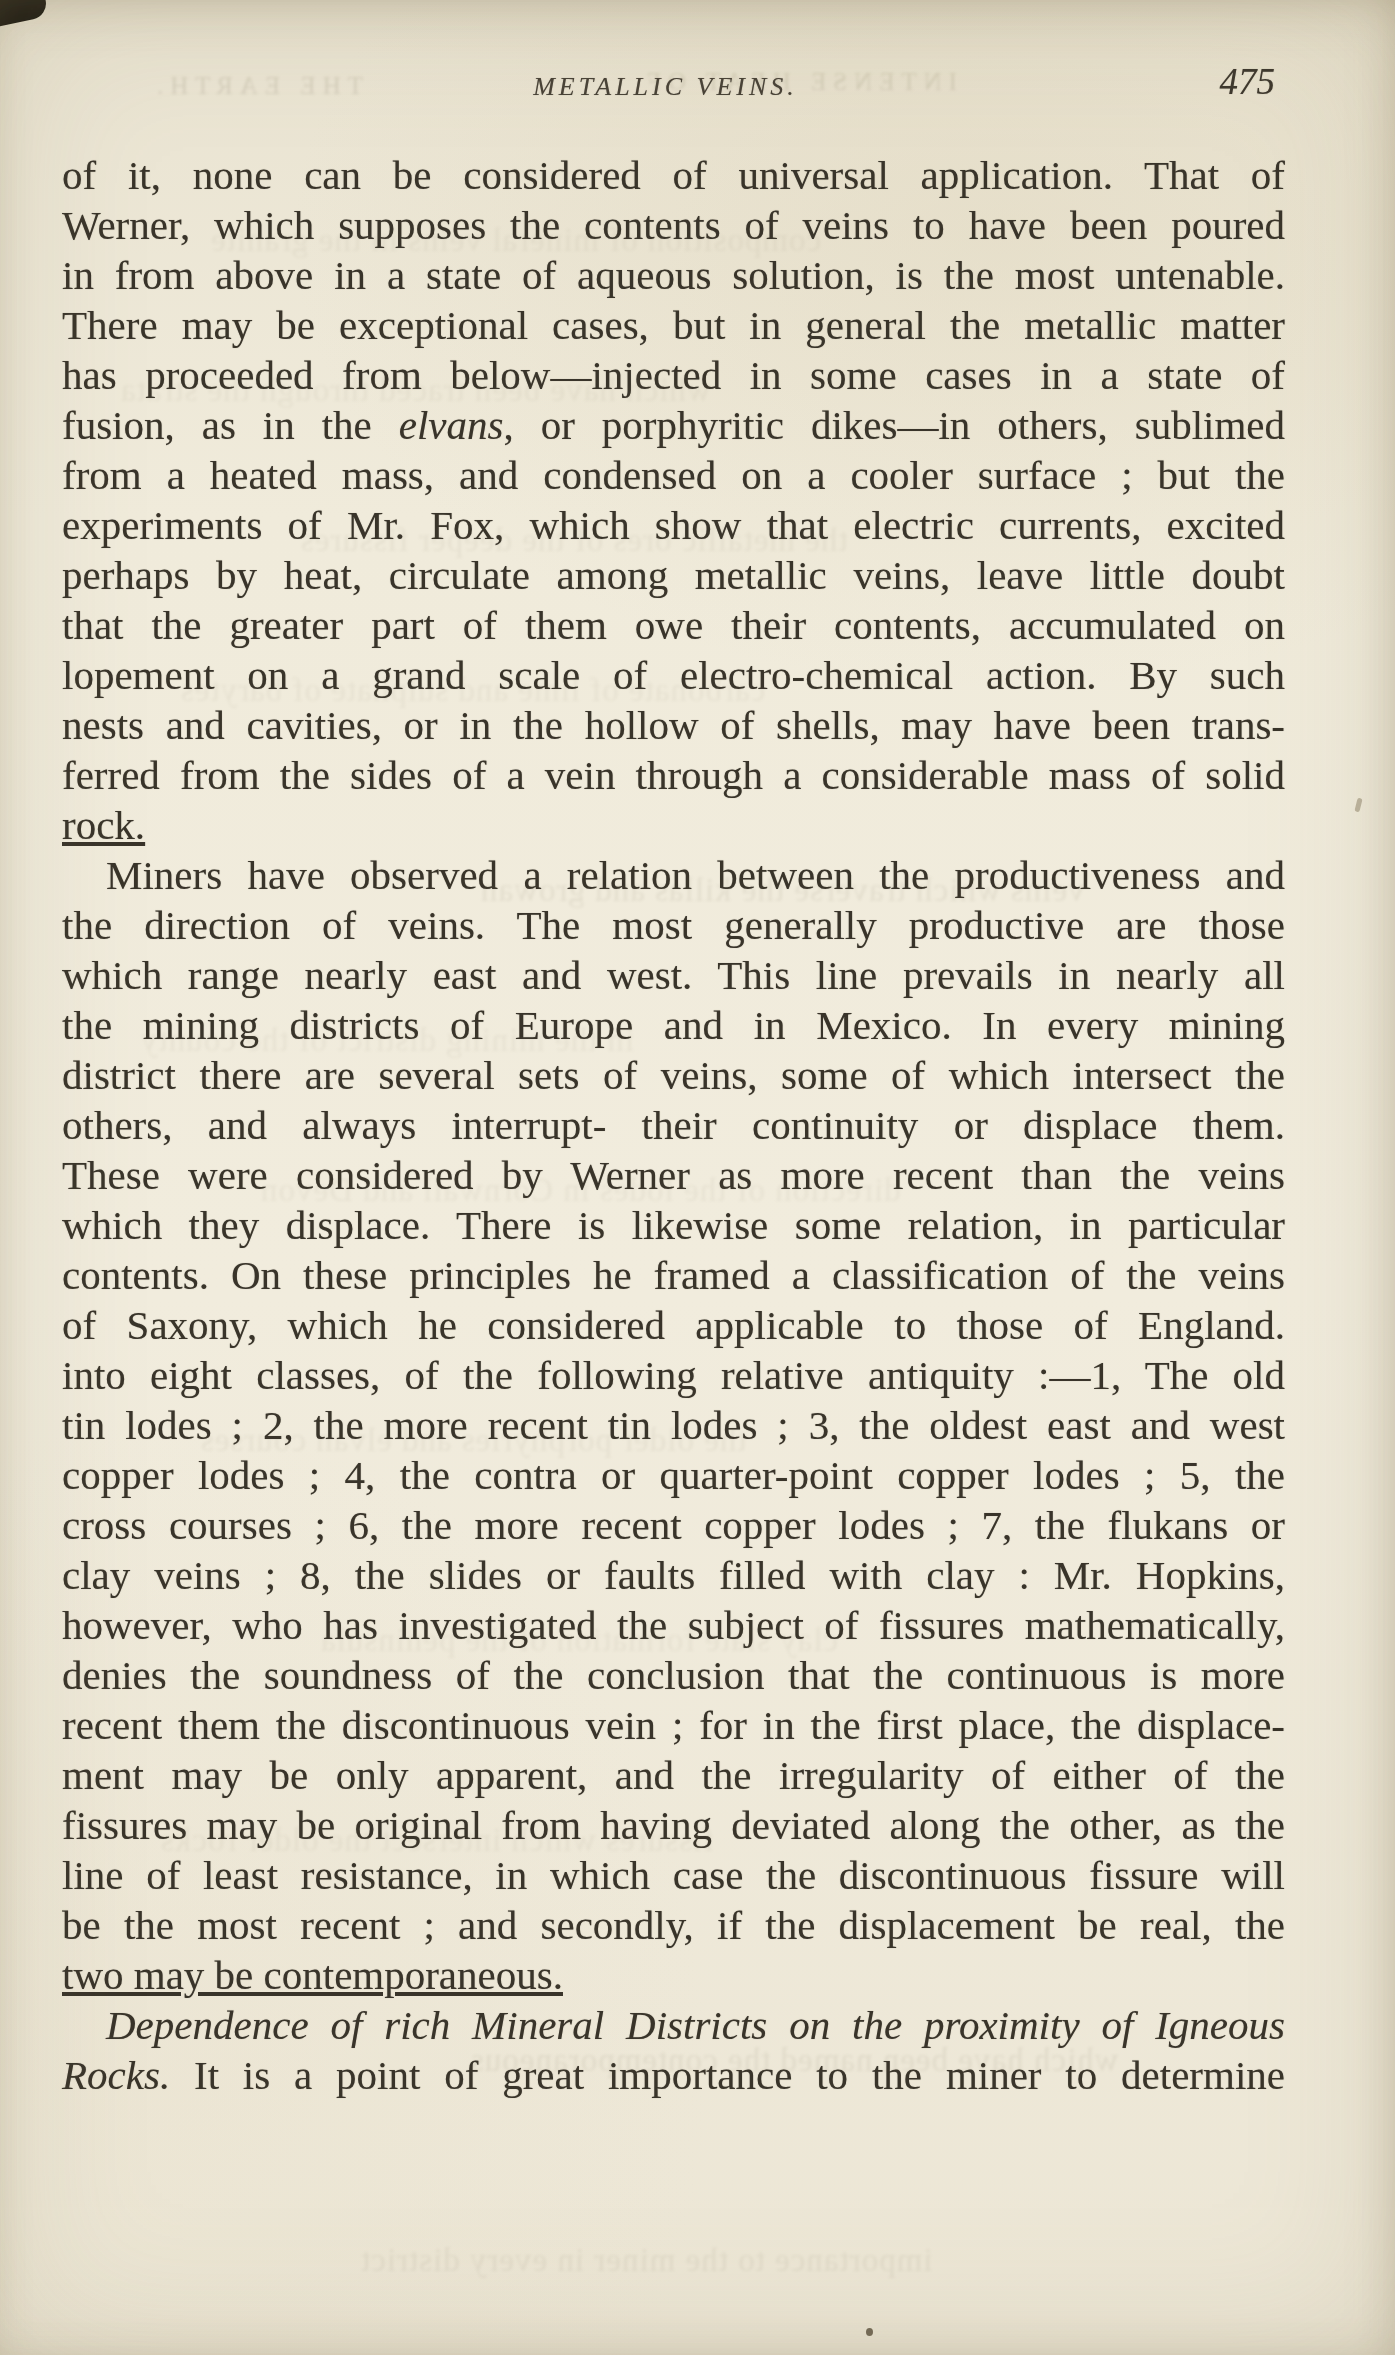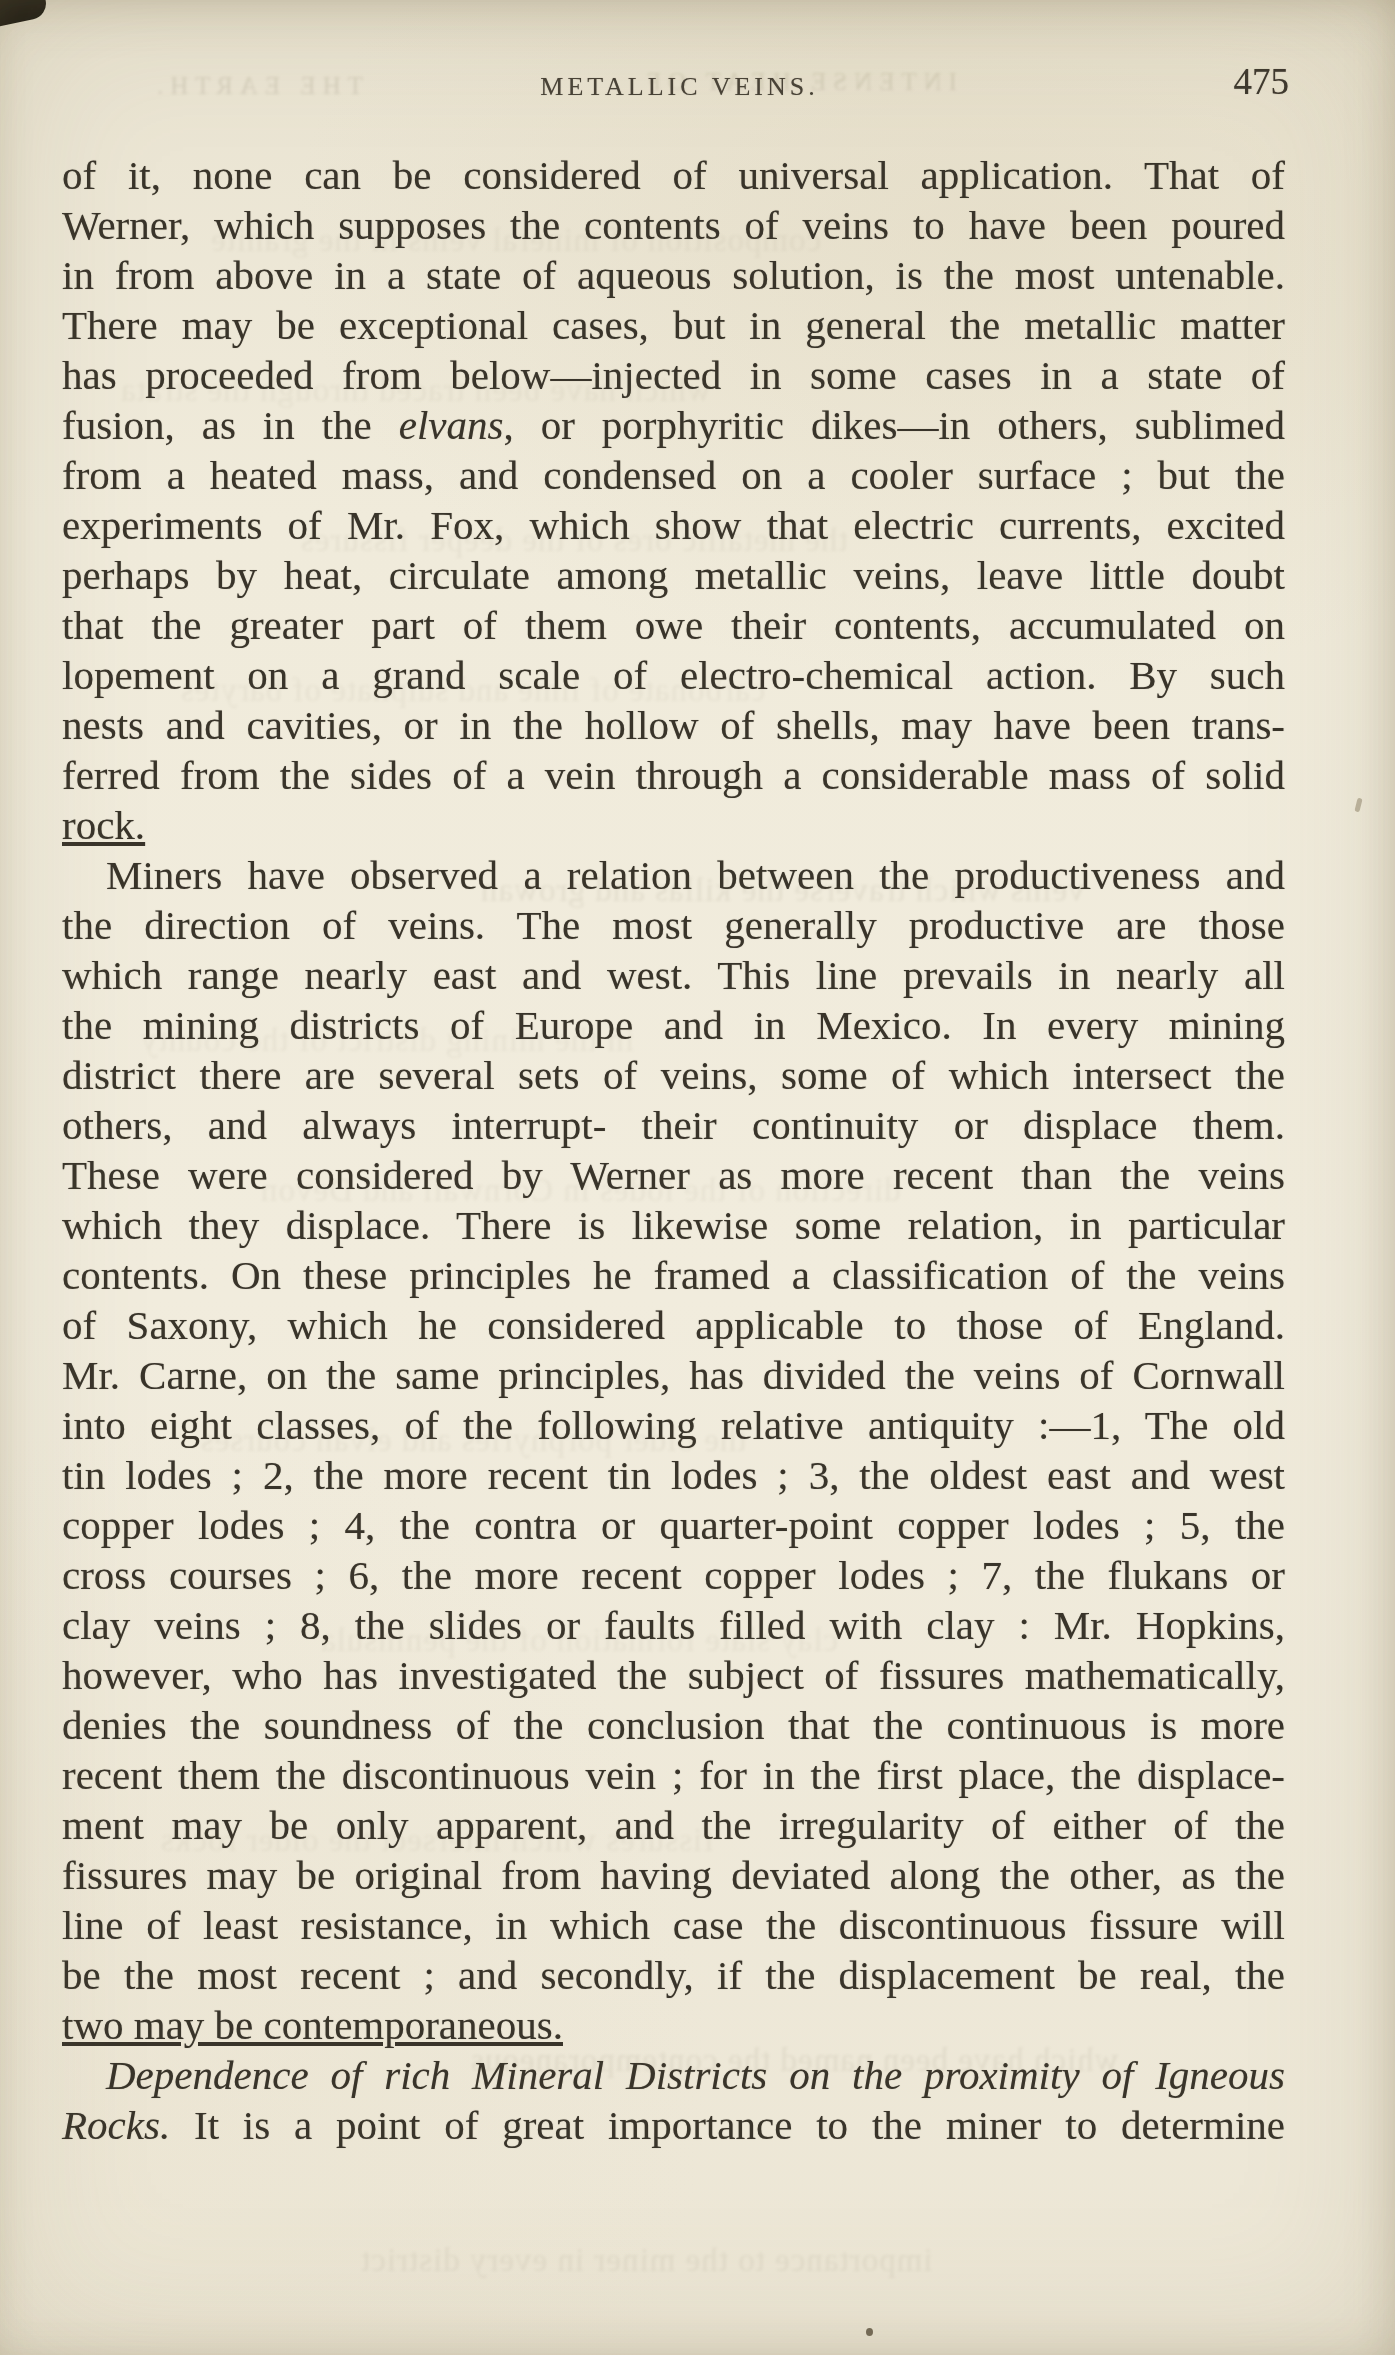--- a/index.html
+++ b/index.html
@@ -17,21 +17,21 @@
       linear-gradient(180deg, #e9e3d1 0%, #f0ebdb 22%, #f1ecdd 55%, #ece6d5 100%);
   }
   .vignette {
     position: absolute; inset: 0; pointer-events: none;
     box-shadow:
       inset 0 0 140px 15px rgba(146,128,92,0.16),
       inset 0 25px 60px -30px rgba(120,104,70,0.30),
       inset -18px 0 60px -30px rgba(120,104,70,0.25),
       inset 0 -20px 60px -35px rgba(120,104,70,0.22);
   }
-  .running-head { position: absolute; top: 58px; left: 68px; width: 1223px; height: 60px; }
+  .running-head { position: absolute; top: 58px; left: 54px; width: 1223px; height: 60px; font-style: italic; }
   .running-title {
     position: absolute; left: 50%; transform: translateX(-50%); top: 14px;
     font-size: 26px; letter-spacing: 4px; color: #484237;
     text-shadow: 0 0 1px rgba(72,66,55,0.4);
     white-space: nowrap;
   }
   .page-number {
     position: absolute; right: 2px; top: 2px;
     font-size: 37px; color: #3d372d;
     text-shadow: 0 0 1px rgba(61,55,45,0.4);
@@ -102,21 +102,20 @@
       <div class="line indent">Miners have observed a relation between the productiveness and</div>
       <div class="line">the direction of veins. The most generally productive are those</div>
       <div class="line">which range nearly east and west. This line prevails in nearly all</div>
       <div class="line">the mining districts of Europe and in Mexico. In every mining</div>
       <div class="line">district there are several sets of veins, some of which intersect the</div>
       <div class="line">others, and always interrupt- their continuity or displace them.</div>
       <div class="line">These were considered by Werner as more recent than the veins</div>
       <div class="line">which they displace. There is likewise some relation, in particular</div>
       <div class="line">contents. On these principles he framed a classification of the veins</div>
       <div class="line">of Saxony, which he considered applicable to those of England.</div>
-      <div class="line">Mr. Carne, on the same principles, has divided the veins of Cornwall</div>
       <div class="line">into eight classes, of the following relative antiquity :—1, The old</div>
       <div class="line">tin lodes ; 2, the more recent tin lodes ; 3, the oldest east and west</div>
       <div class="line">copper lodes ; 4, the contra or quarter-point copper lodes ; 5, the</div>
       <div class="line">cross courses ; 6, the more recent copper lodes ; 7, the flukans or</div>
       <div class="line">clay veins ; 8, the slides or faults filled with clay : Mr. Hopkins,</div>
       <div class="line">however, who has investigated the subject of fissures mathematically,</div>
       <div class="line">denies the soundness of the conclusion that the continuous is more</div>
       <div class="line">recent them the discontinuous vein ; for in the first place, the displace-</div>
       <div class="line">ment may be only apparent, and the irregularity of either of the</div>
       <div class="line">fissures may be original from having deviated along the other, as the</div>

